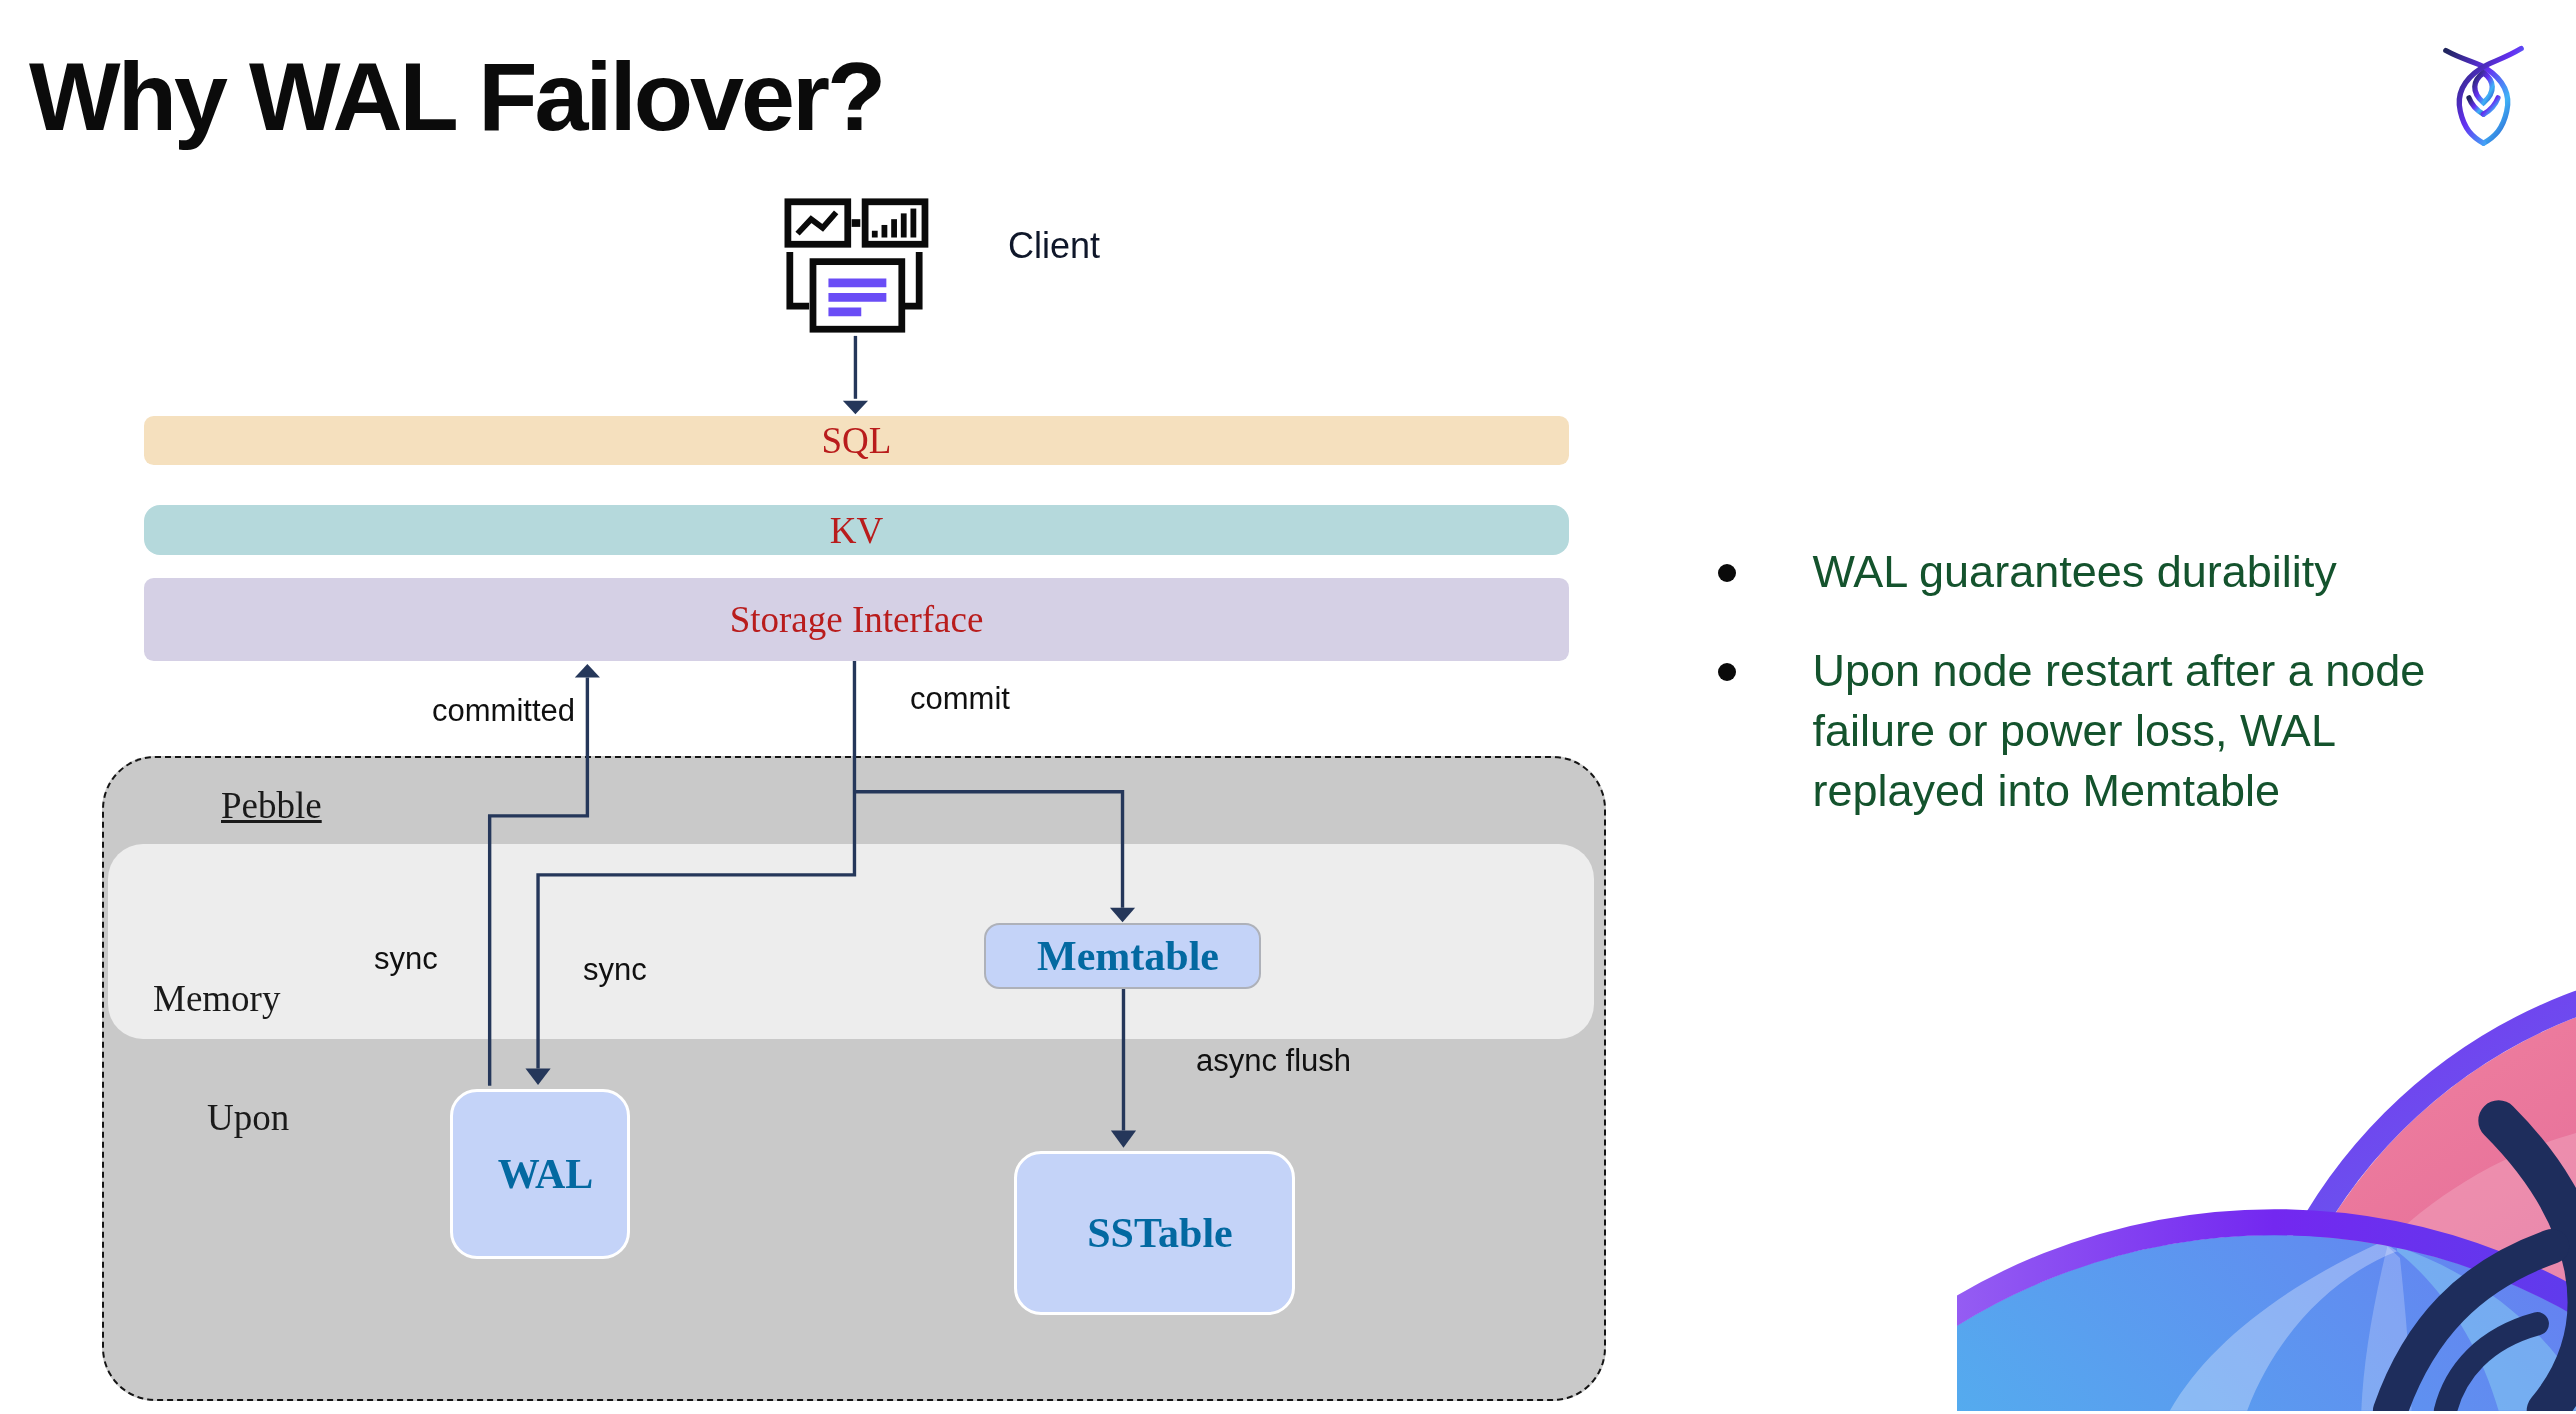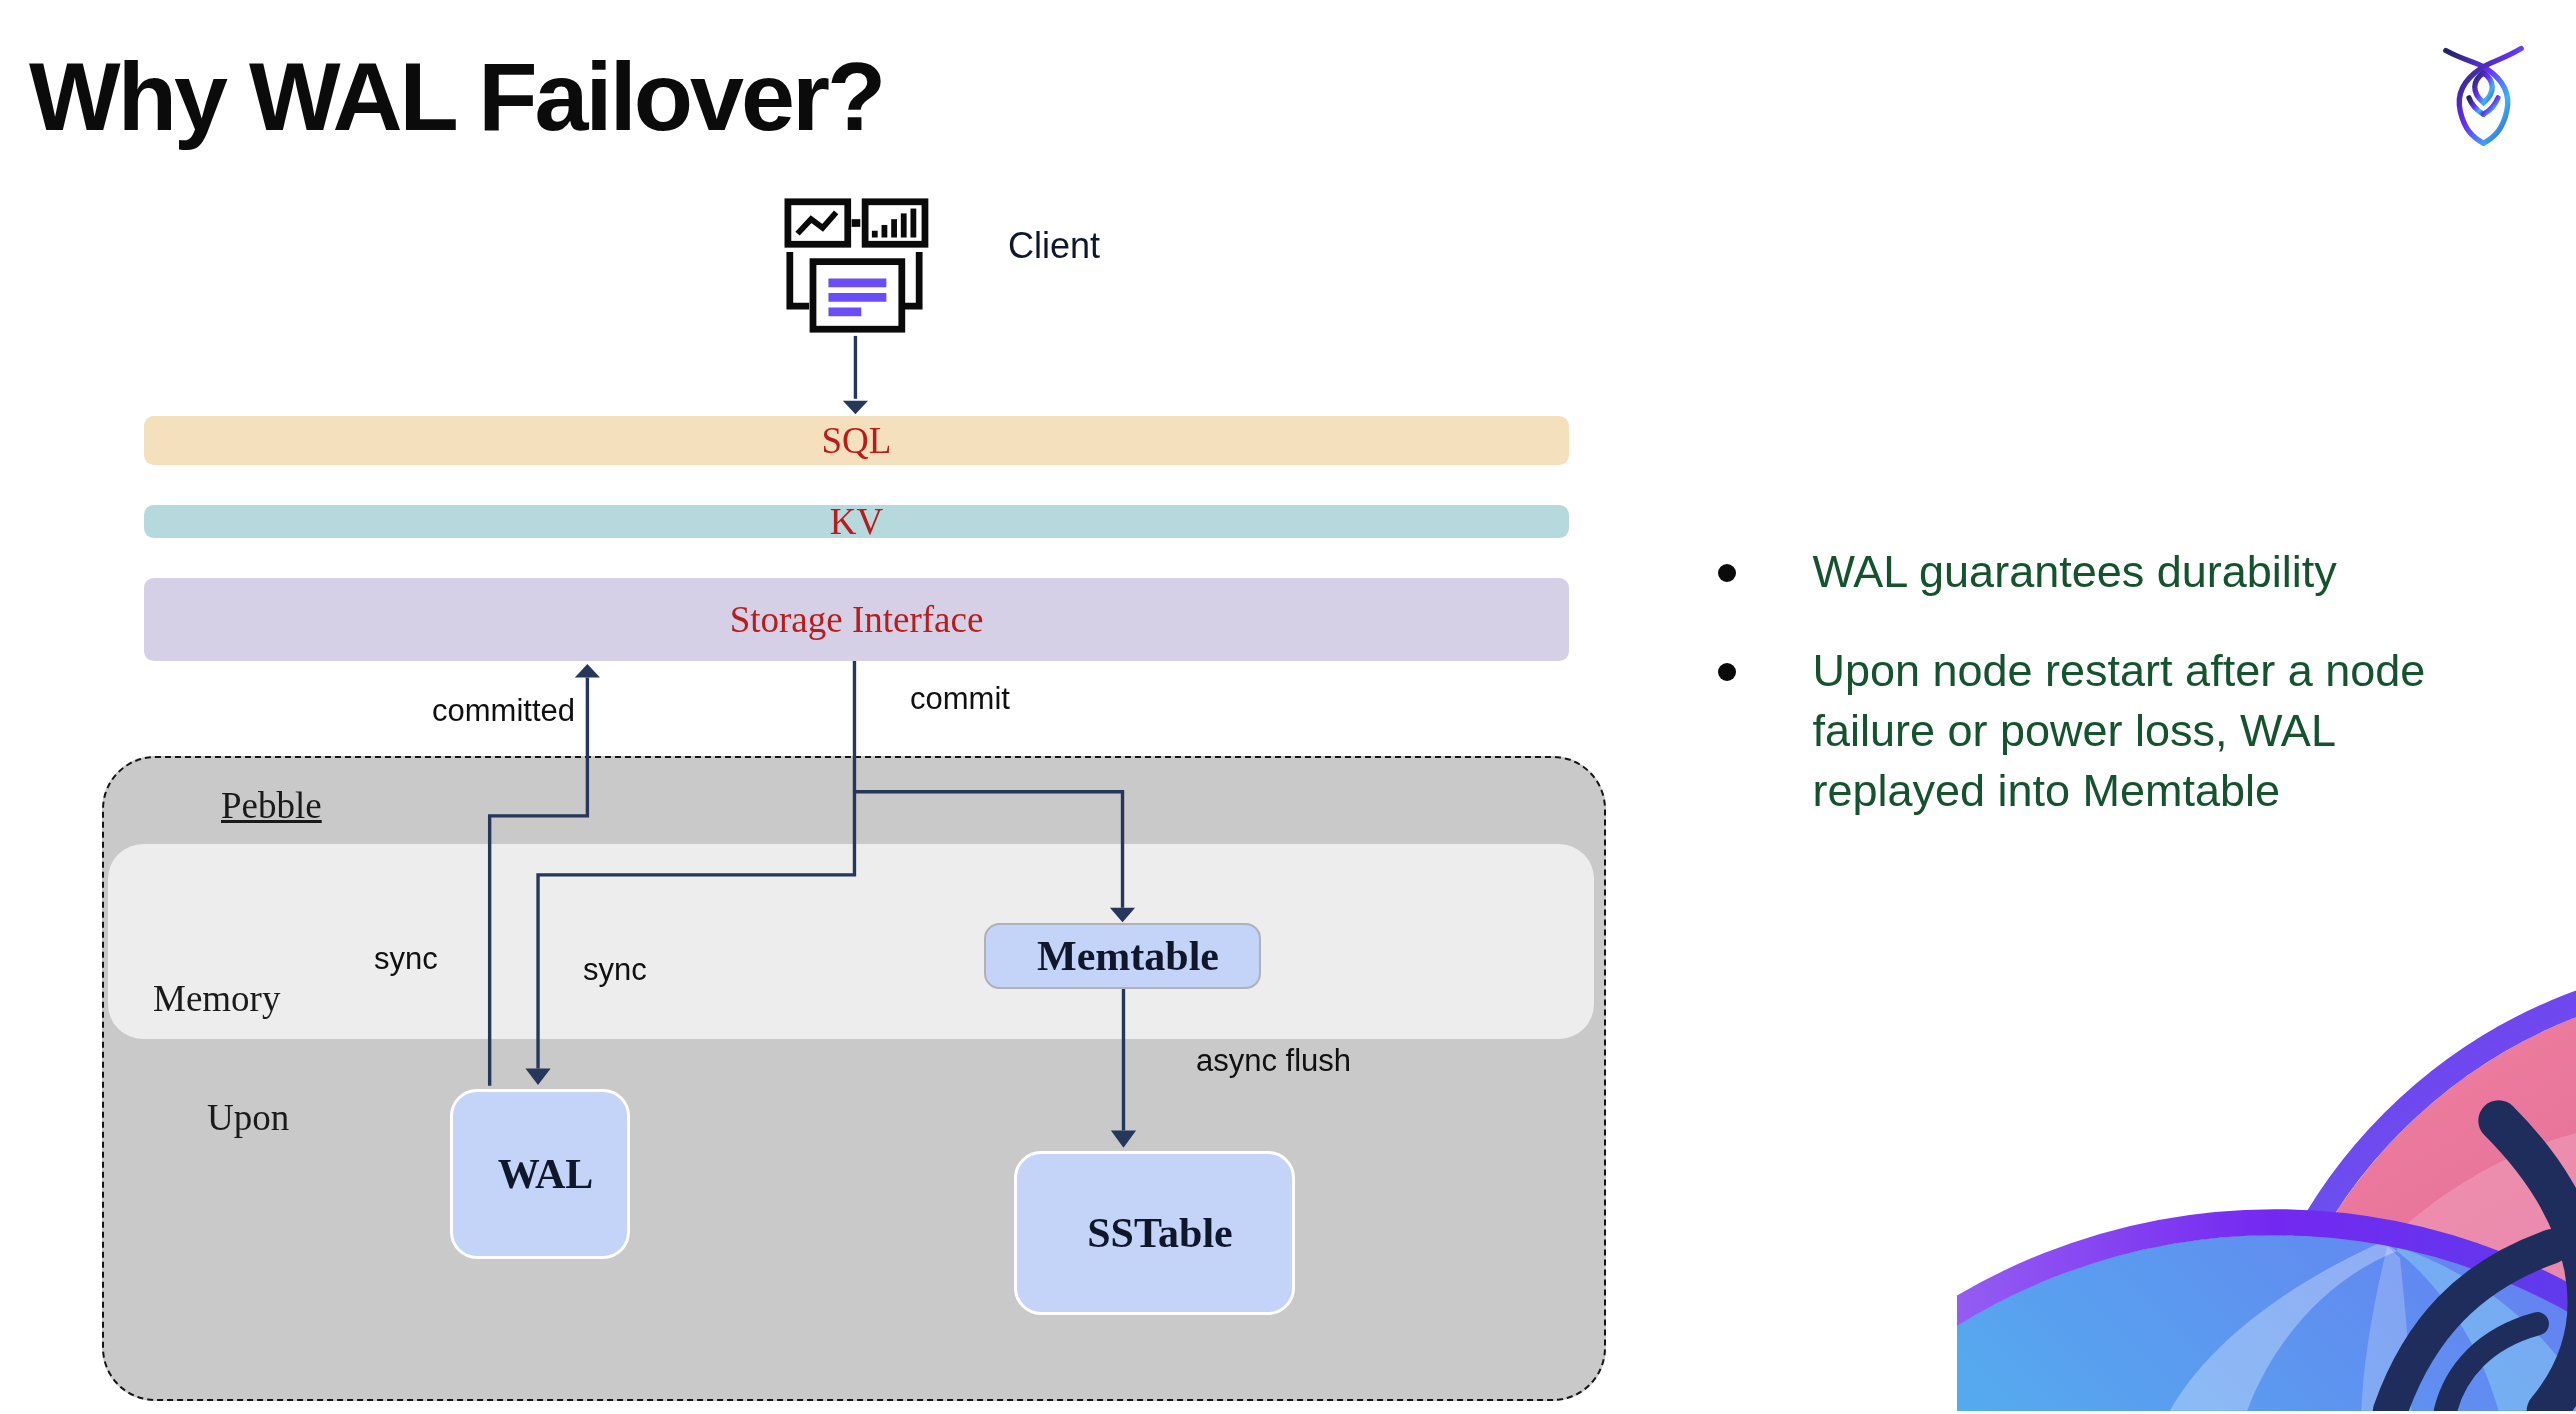--- a/index.html
+++ b/index.html
@@ -30,21 +30,21 @@
 
   
   .bar {
     position: absolute; left: 144px; width: 1425px;
     border-radius: 9.7px;
     display: flex; align-items: center; justify-content: center;
     font-family: "Liberation Serif", serif;
     font-size: 37px; color: #b91c1c;
   }
   .bar-sql     { top: 416px; height: 49px; background: #f5e0be; }
-  .bar-kv      { top: 505px; height: 33px; background: #b5d9dc; }
+  .bar-kv      { top: 505px; height: 50px; background: #b5d9dc; border-radius: 16px; }
   .bar-storage { top: 578px; height: 83px; background: #d5d0e5; }
 
   
   .pebble {
     position: absolute; left: 102px; top: 756px;
     width: 1504px; height: 645px;
     background: #c9c9c9;
     border: 2.9px dashed #141414; border-radius: 53px;
   }
   .memory {
@@ -70,21 +70,21 @@
   .lbl-commit     { left: 910px; top: 681px; }
   .lbl-sync-left  { left: 374px; top: 941px; }
   .lbl-sync-right { left: 583px; top: 952px; }
   .lbl-async      { left: 1196px; top: 1043px; }
 
   
   .node {
     position: absolute; background: #c4d3f8;
     display: flex; align-items: center; justify-content: center;
     font-family: "Liberation Serif", serif;
-    font-weight: bold; color: #0f172a; padding-left: 11px;
+    font-weight: bold; color: #0369a1; padding-left: 11px;
   }
   .node-wal {
     left: 450px; top: 1089px; width: 180px; height: 170px;
     border: 3.4px solid #ffffff; border-radius: 27px; font-size: 42px;
   }
   .node-memtable {
     left: 984px; top: 923px; width: 277px; height: 66px;
     border: 2.9px solid #aeb1b9; border-radius: 15.5px; font-size: 42px;
   }
   .node-sstable {

